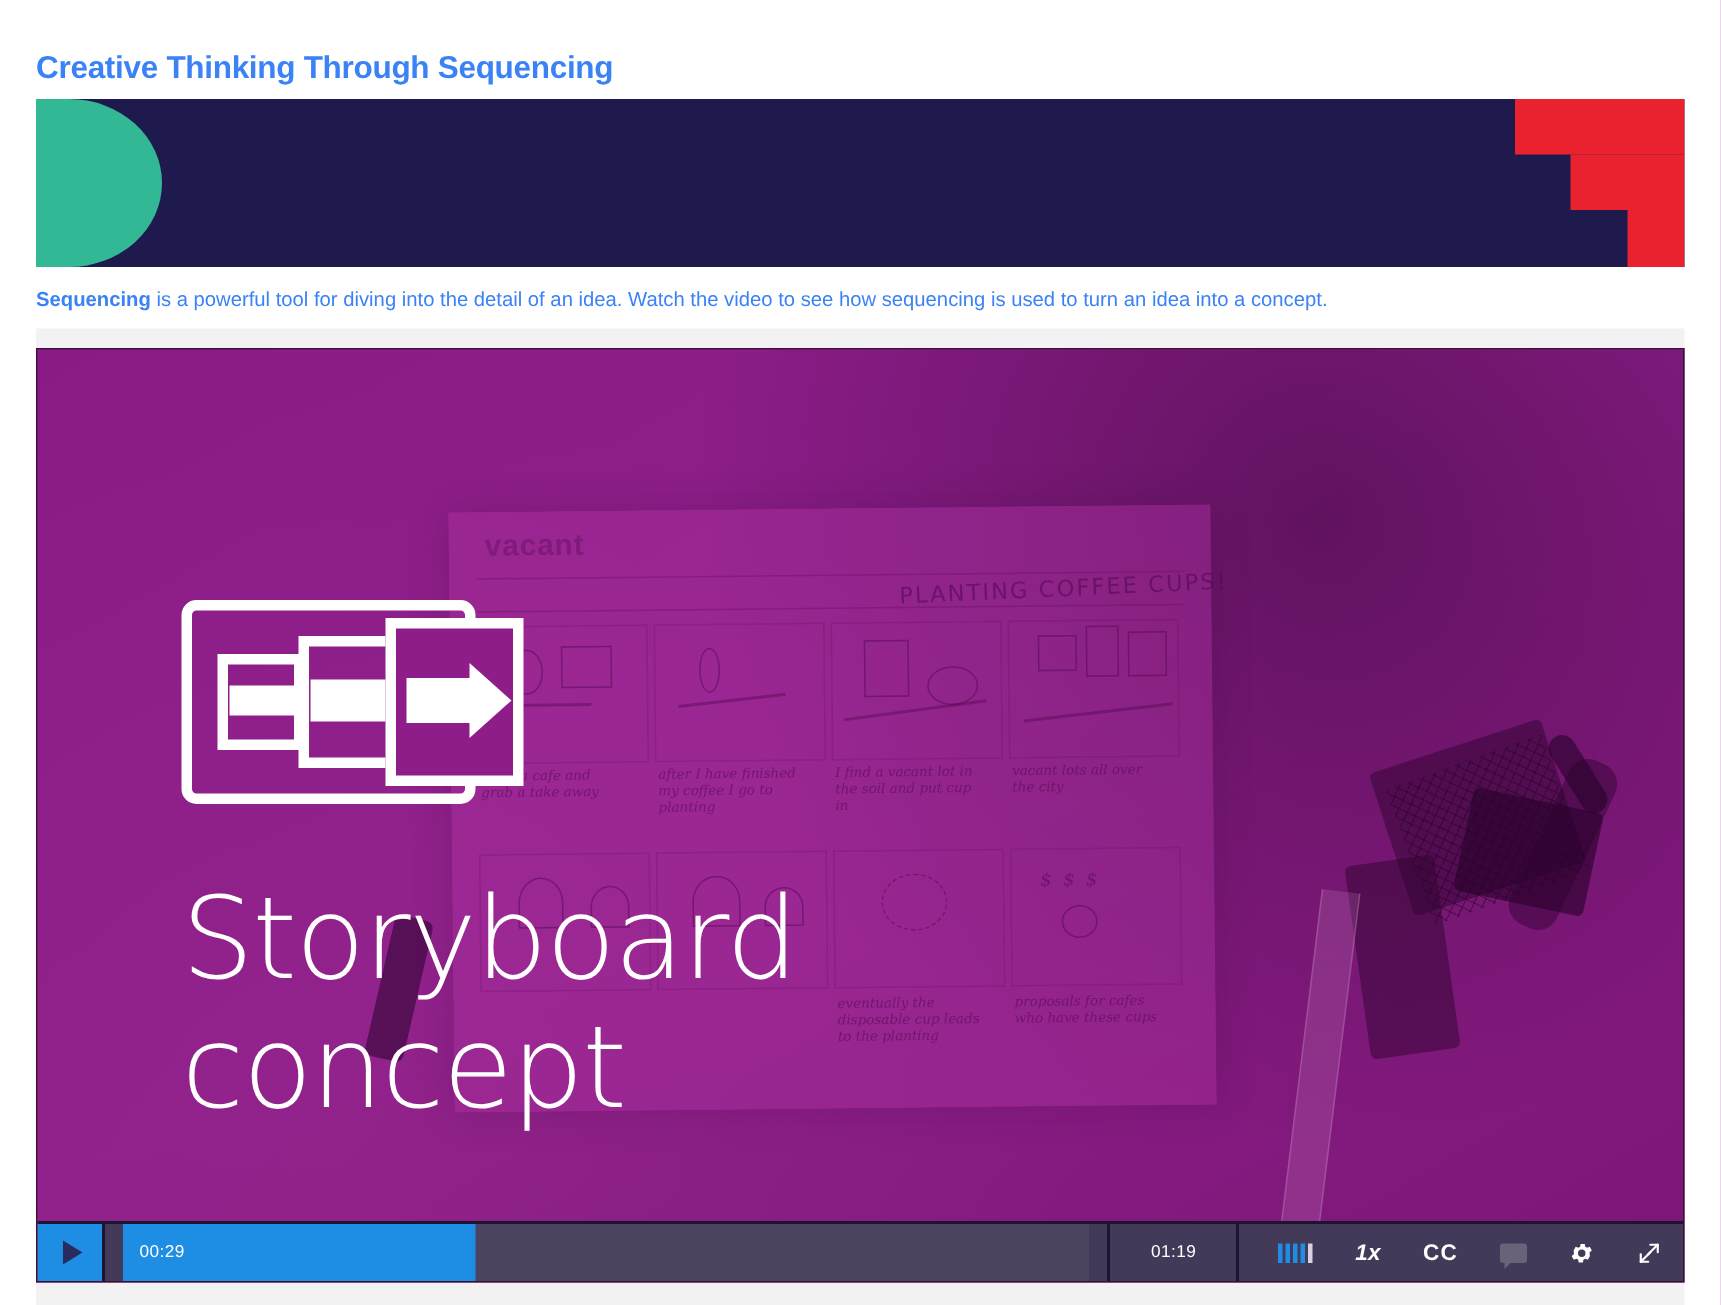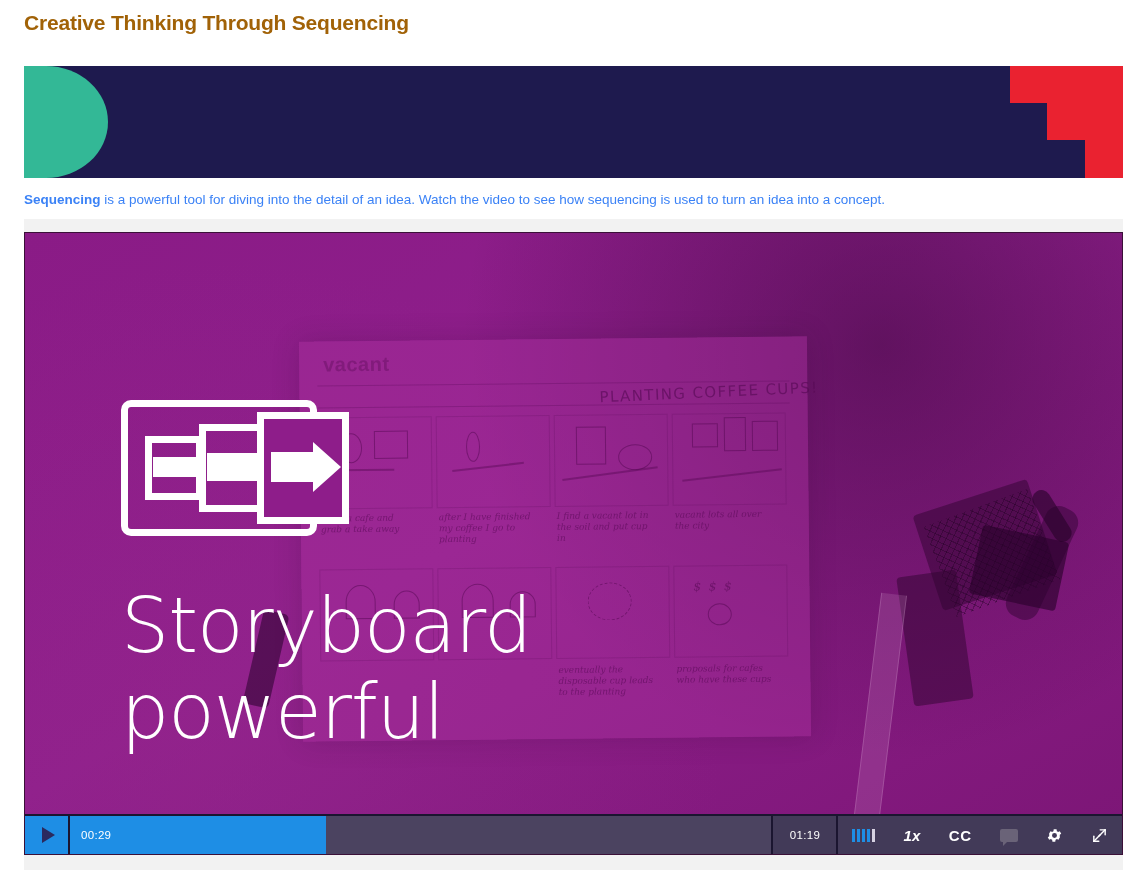--- a/index.html
+++ b/index.html
@@ -16,25 +16,25 @@
     position: relative;
     width: 1147px;
     height: 870px;
     background: #ffffff;
   }
 
   
   .page-title {
     position: absolute;
     left: 24px;
-    top: 10px;
+    top: 33px;
     font-size: 21px;
     font-weight: bold;
     letter-spacing: -0.2px;
-    color: #a16207;
+    color: #3b82f6;
     line-height: 26px;
     white-space: nowrap;
   }
 
   
   .banner {
     position: absolute;
     left: 24px;
     top: 66px;
     width: 1099px;
@@ -277,20 +277,21 @@
     left: 0;
     bottom: 0;
     width: 1097px;
     height: 40px;
     display: flex;
     align-items: stretch;
     background: #423a58;
     border-top: 2px solid #1b1530;
     font-size: 12px;
     color: #ffffff;
+    gap: 12px;
   }
   .ctrl-play {
     width: 45px;
     background: #1e8ee5;
     display: flex;
     align-items: center;
     justify-content: center;
     border-right: 2px solid #1b1530;
     cursor: pointer;
   }
@@ -317,21 +318,21 @@
   .prog-time {
     position: absolute;
     left: 11px;
     top: 50%;
     transform: translateY(-50%);
     font-size: 11.5px;
     color: #ffffff;
     letter-spacing: 0.3px;
   }
   .ctrl-duration {
-    width: 67px;
+    width: 88px;
     display: flex;
     align-items: center;
     justify-content: center;
     font-size: 11.5px;
     border-left: 2px solid #1b1530;
     border-right: 2px solid #1b1530;
     letter-spacing: 0.3px;
   }
   .ctrl-right {
     display: flex;
@@ -460,21 +461,21 @@
         <div class="seq-arrow-sm"></div>
         <div class="seq-box seq-box-2"></div>
         <div class="seq-arrow-md"></div>
         <div class="seq-box seq-box-3"></div>
         <div class="seq-arrow-lg-tail"></div>
         <div class="seq-arrow-lg-head"></div>
       </div>
 
       <div class="headline">
         <div>Storyboard</div>
-        <div>powerful</div>
+        <div>concept</div>
       </div>
     </div>
 
     <div class="controls">
 
       <div class="ctrl-play">
         <div class="play-tri"></div>
       </div>
 
       <div class="ctrl-progress">

